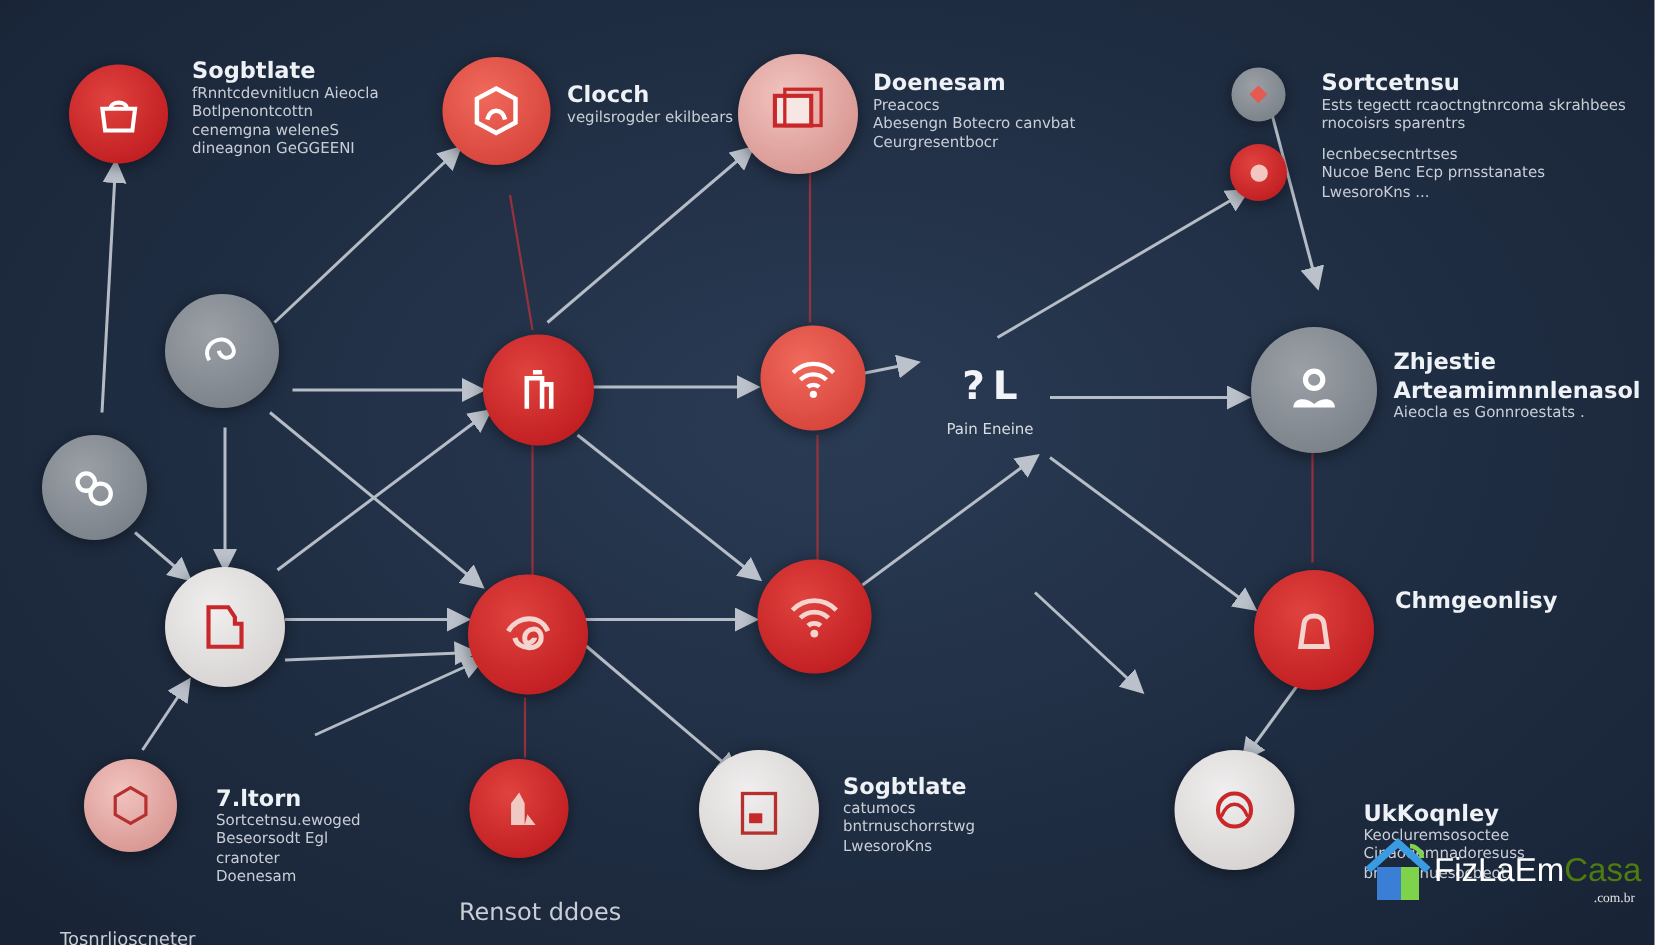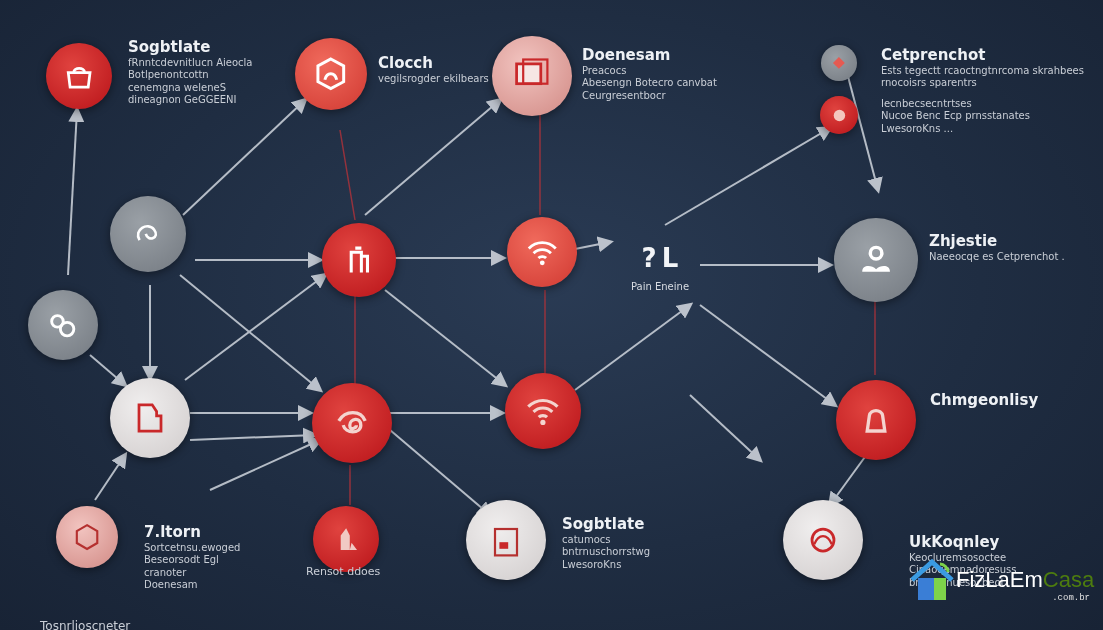--- a/index.html
+++ b/index.html
@@ -22,21 +22,21 @@
   .pink { background: radial-gradient(circle at 40% 35%, #f2c4c0, #d99893 75%); }
   .label { position:absolute; line-height:1.25; }
   .title { font-size:15px; font-weight:bold; color:#eef1f5; }
   .sub { font-size:10px; color:#c9ced6; }
   .center-label { font-size:10px; color:#d8dce2; text-align:center; }
   .logo {
     position:absolute; left:908px; top:555px; width:190px; height:50px;
     display:flex; align-items:center;
   }
   .logo-text { font-family:"Liberation Sans", sans-serif; font-weight:normal; font-size:22px; }
-  .logo-domain { position:absolute; right:8px; bottom:2px; font-size:9px; color:#e0e0e0; font-family:Liberation Mono, monospace; }
+  .logo-domain { position:absolute; right:8px; bottom:2px; font-size:9px; color:#e0e0e0; font-family:Liberation Serif, serif; }
 </style>
 </head>
 <body>
 
 <svg id="edges" viewBox="0 0 1103 630">
   <defs>
     <marker id="arr" markerWidth="8" markerHeight="8" refX="6" refY="4" orient="auto">
       <path d="M0,0 L8,4 L0,8 z" fill="#d6dbe2"></path>
     </marker>
   </defs>
@@ -186,30 +186,31 @@
   <div class="title">Clocch</div>
   <div class="sub">vegilsrogder ekilbears</div>
 </div>
 <div class="label" style="left:582px;top:46px;">
   <div class="title">Doenesam</div>
   <div class="sub">Preacocs</div>
   <div class="sub">Abesengn Botecro canvbat</div>
   <div class="sub">Ceurgresentbocr</div>
 </div>
 <div class="label" style="left:881px;top:46px;">
-  <div class="title">Cetprenchot</div>
+  <div class="title">Sortcetnsu</div>
   <div class="sub">Ests tegectt rcaoctngtnrcoma skrahbees</div>
   <div class="sub">rnocoisrs sparentrs</div>
   <div class="sub" style="margin-top:8px">Iecnbecsecntrtses</div>
   <div class="sub">Nucoe Benc Ecp prnsstanates</div>
   <div class="sub">LwesoroKns ...</div>
 </div>
 <div class="label" style="left:929px;top:232px;">
   <div class="title">Zhjestie</div>
-  <div class="sub">Naeeocqe es Cetprenchot .</div>
+  <div class="title">Arteamimnnlenasol</div>
+  <div class="sub">Aieocla es Gonnroestats .</div>
 </div>
 <div class="label" style="left:930px;top:391px;">
   <div class="title">Chmgeonlisy</div>
 </div>
 <div class="label" style="left:144px;top:523px;">
   <div class="title">7.ltorn</div>
   <div class="sub">Sortcetnsu.ewoged</div>
   <div class="sub">Beseorsodt Egl</div>
   <div class="sub">cranoter</div>
   <div class="sub">Doenesam</div>
@@ -224,21 +225,21 @@
   <div class="title">UkKoqnley</div>
   <div class="sub">Keocluremsosoctee</div>
   <div class="sub">Cinaoqemnadoresuss</div>
   <div class="sub">bnsotrsnuesocbeot</div>
 </div>
 <div class="label center-label" style="left:620px;top:242px;width:80px;">
   <div style="font-size:26px;font-weight:bold;color:#f2f4f7">? L</div>
   <div style="margin-top:6px">Pain Eneine</div>
 </div>
 <div class="label sub" style="left:40px;top:578px;font-size:12px;margin-top:41px;">Tosnrlioscneter</div>
-<div class="label sub" style="left:306px;top:565px;font-size:11px;">Rensot ddoes</div>
+<div class="label sub" style="left:306px;top:598px;font-size:16px;">Rensot ddoes</div>
 
 <div class="logo">
   <svg width="48" height="48" viewBox="0 0 48 48">
     <path d="M4 24L24 6l20 18" stroke="#3a9be3" stroke-width="5" fill="none"></path>
     <rect x="10" y="22" width="28" height="22" fill="#3a7ed6"></rect>
     <rect x="26" y="22" width="12" height="22" fill="#7ed34a"></rect>
     <path d="M32 8c4 0 8 4 8 8" stroke="#7ed34a" stroke-width="3" fill="none"></path>
   </svg>
   <span class="logo-text" style="color:#ffffff">FizLaEm</span>
     <span class="logo-text" style="color:#4d7c0f">Casa</span>

